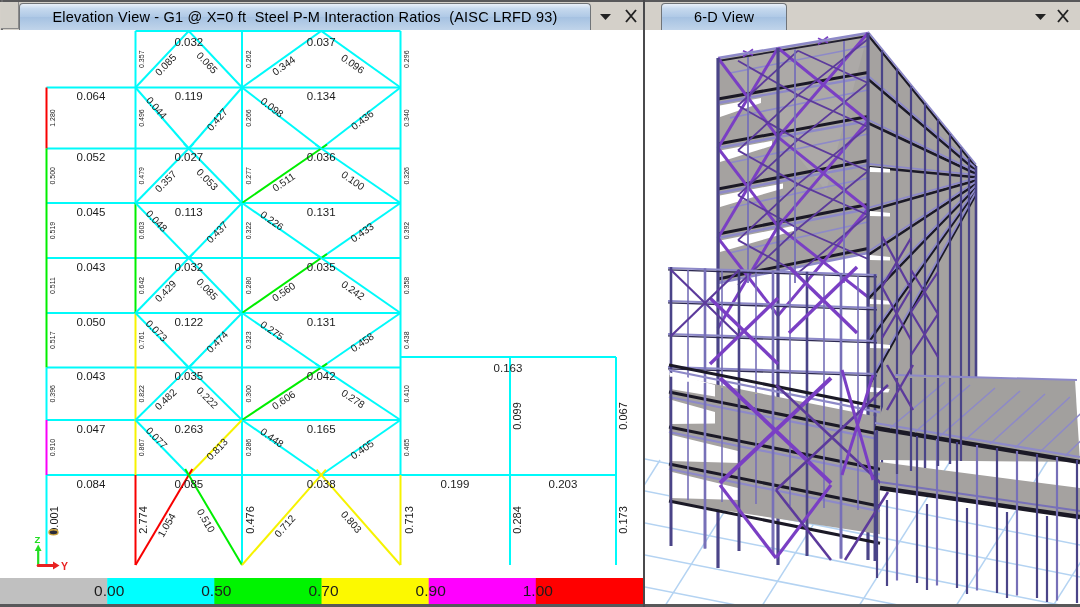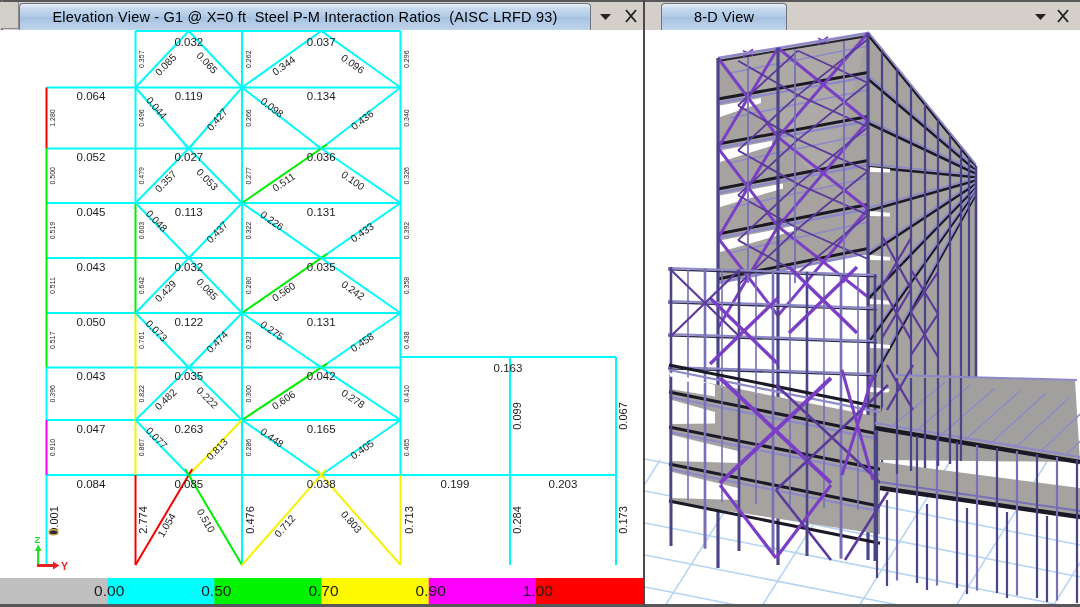--- a/index.html
+++ b/index.html
@@ -223,21 +223,21 @@
       </svg>
     </div>
   <div style="position:absolute;left:0;top:604px;width:645px;height:3px;background:#58585a;"></div>
 </div>
 
 <div style="position:absolute;left:643px;top:0;width:2px;height:607px;background:#4a4a4c;"></div>
 
 <div class="win" style="left:645px;width:435px;">
   <div class="tstrip"></div>
   <div class="tab" style="left:16px;width:124px;">
-      <div class="tt">8-D View</div>
+      <div class="tt">6-D View</div>
     </div>
   <svg class="btns" style="left:388px;top:8px" width="44" height="16" viewBox="0 0 44 16">
     <path d="M2 6 L13 6 L7.5 12 Z" fill="#222"></path>
     <path d="M25 2 L35 14 M35 2 L25 14" stroke="#222" stroke-width="1.9"></path>
   </svg>
   <div class="white" style="width:435px;height:575px;overflow:hidden;">
       <svg width="435" height="577" viewBox="0 0 435 577" style="position:absolute;left:0;top:0">
         <line x1="-5.0" y1="428.0" x2="440.0" y2="516.0" stroke="#b4d3f2" stroke-width="1.5" stroke-linecap="butt"></line>
         <line x1="-5.0" y1="460.0" x2="440.0" y2="548.0" stroke="#b4d3f2" stroke-width="1.5" stroke-linecap="butt"></line>
         <line x1="-5.0" y1="492.0" x2="440.0" y2="580.0" stroke="#b4d3f2" stroke-width="1.5" stroke-linecap="butt"></line>

